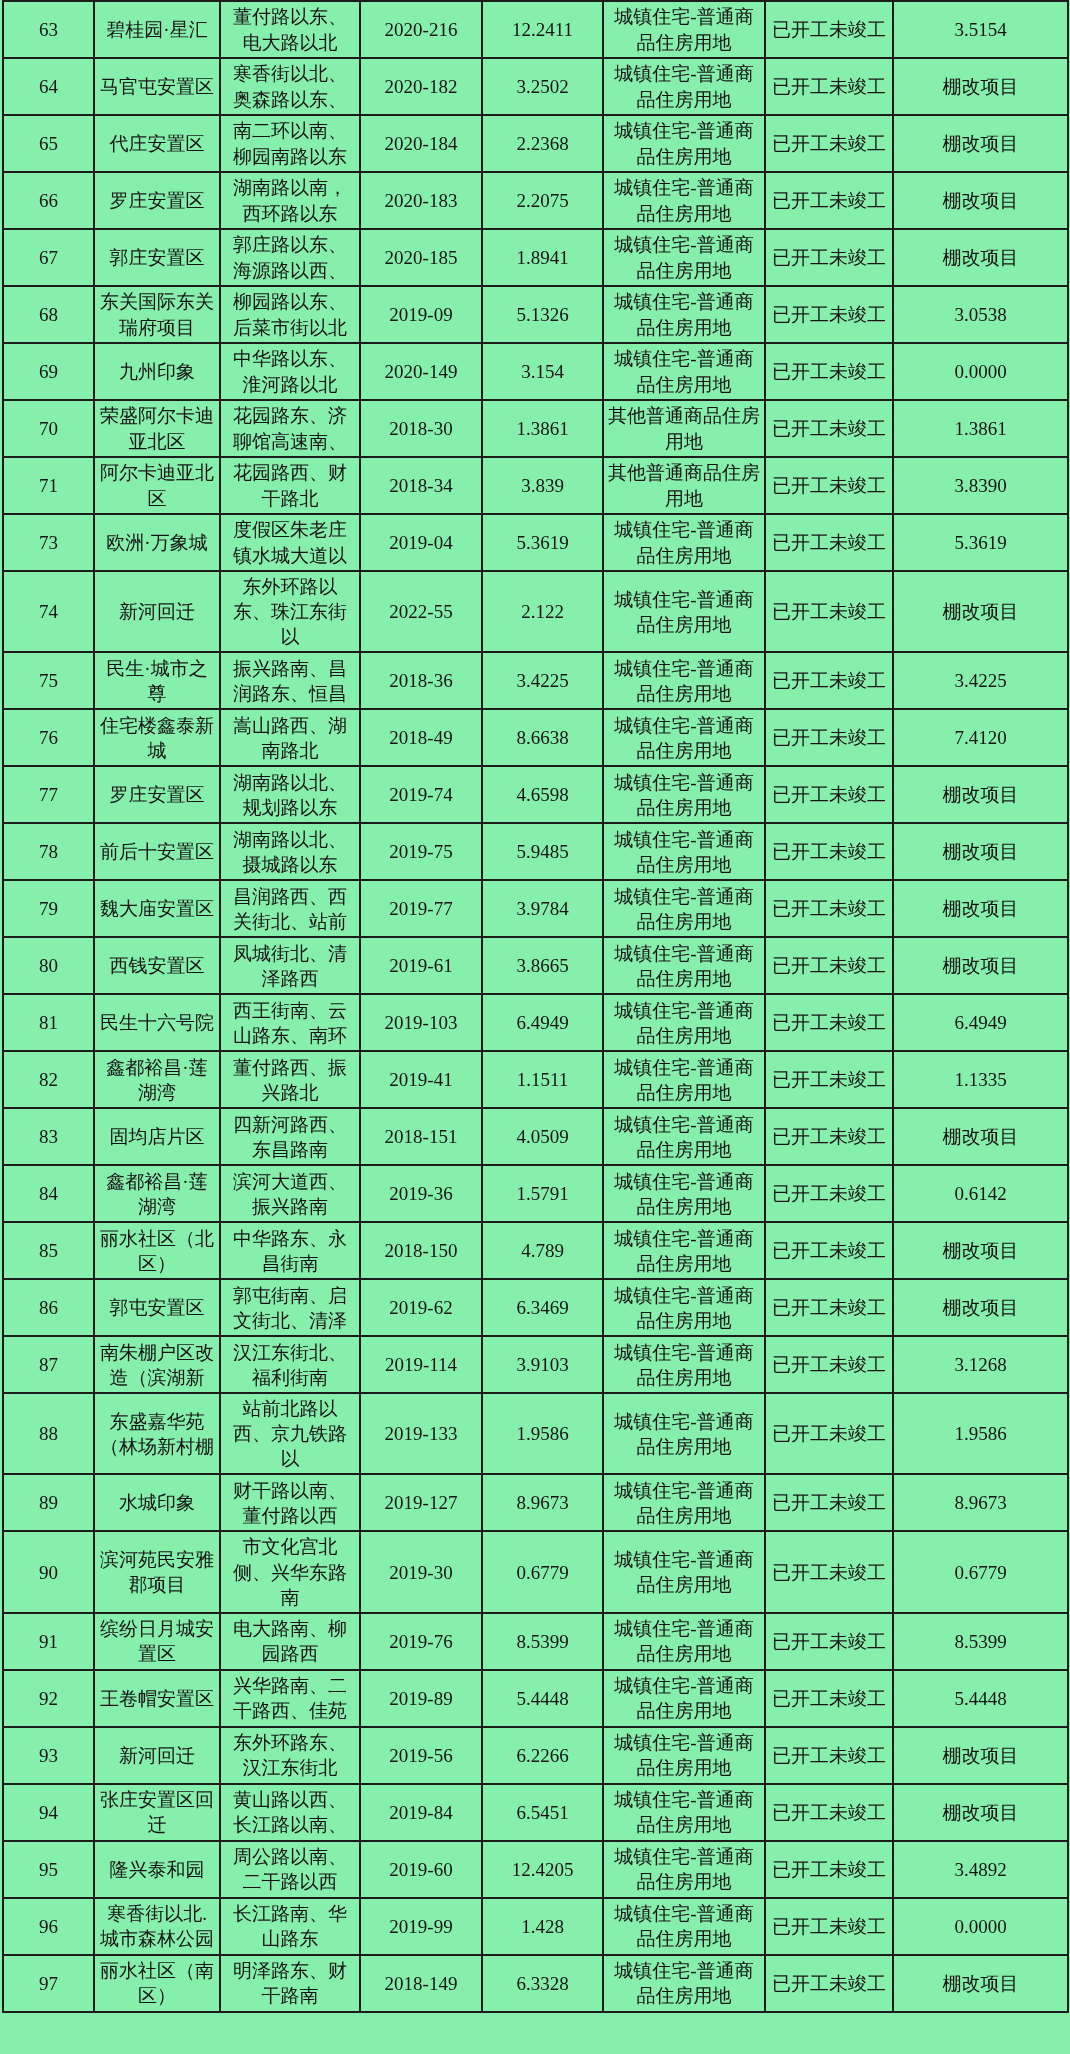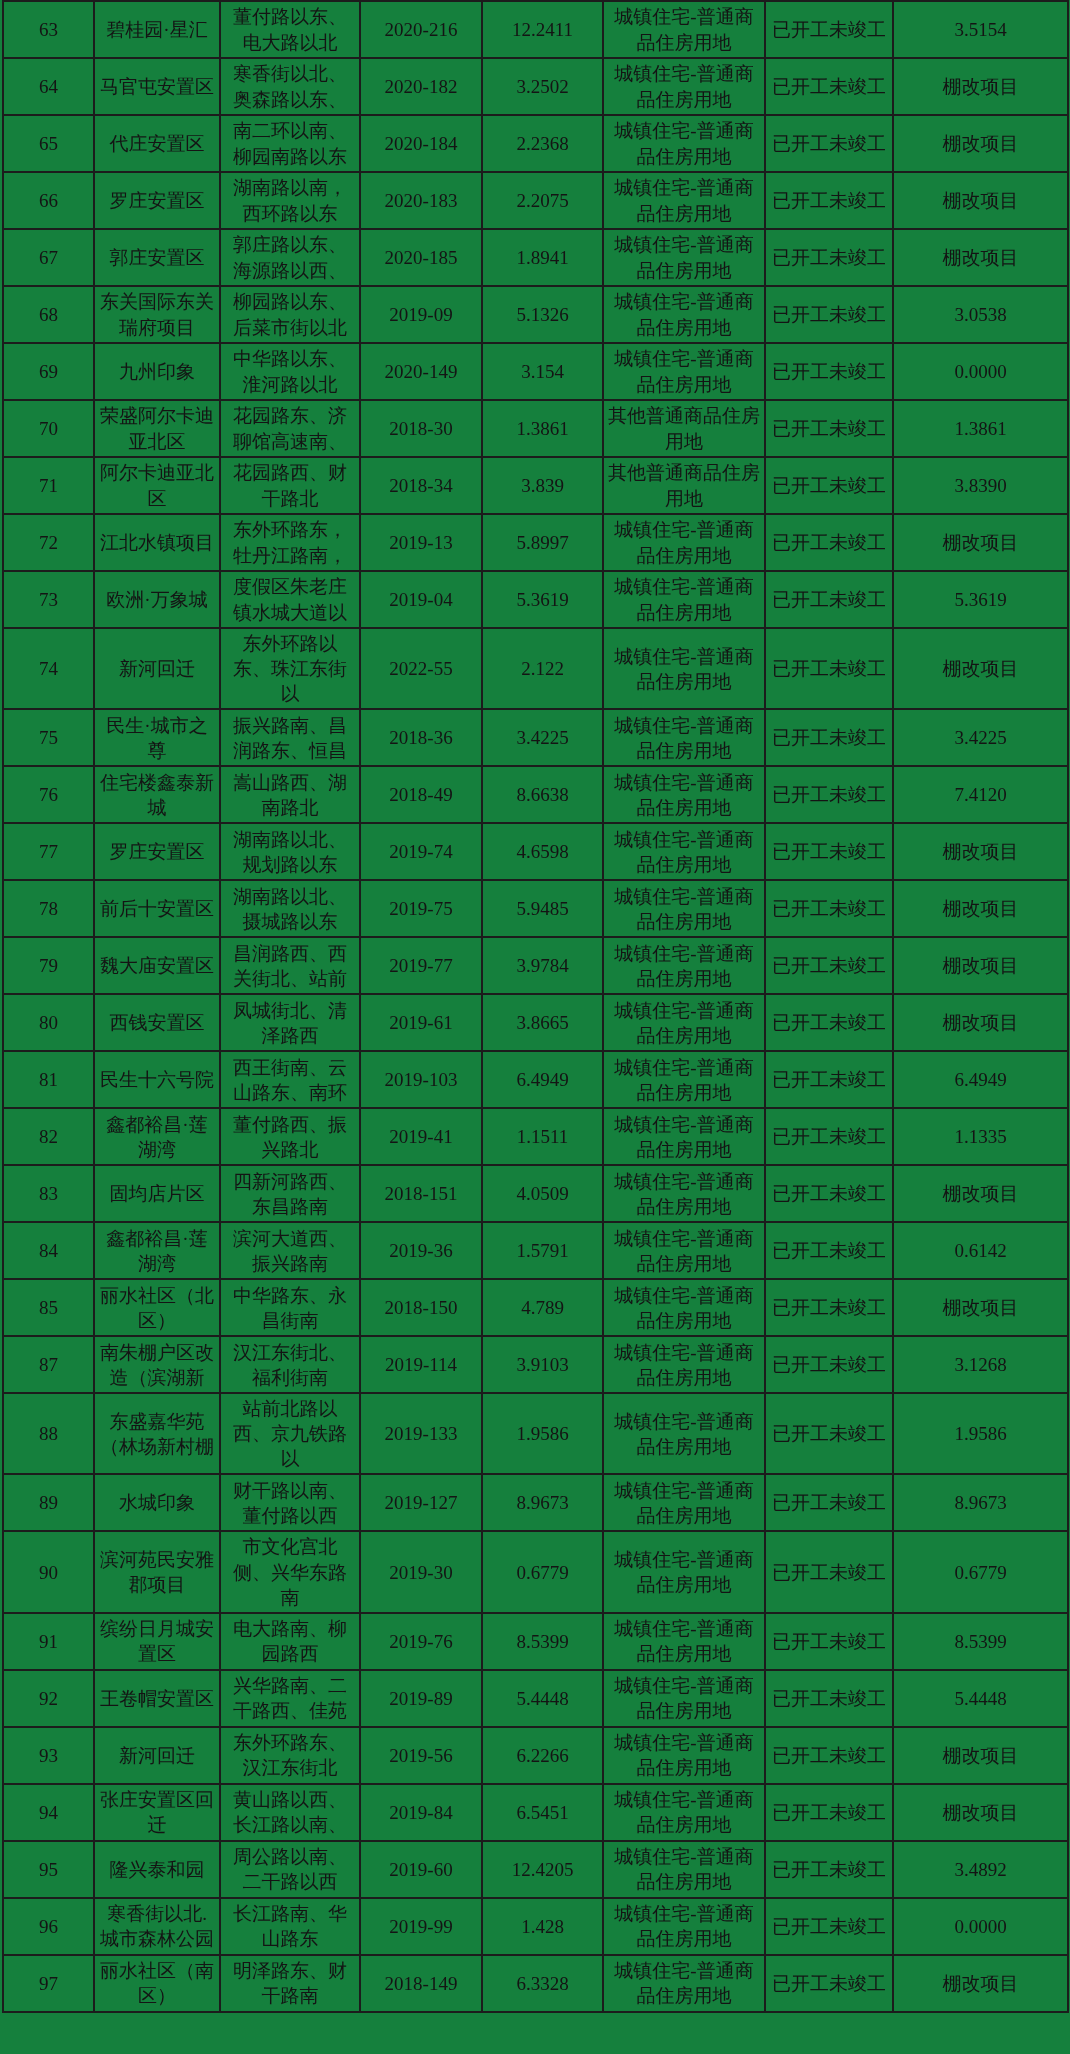--- a/index.html
+++ b/index.html
@@ -6,21 +6,21 @@
     margin: 0;
     padding: 0;
     background: #fdfdfc;
     font-family: "Liberation Serif", "DejaVu Serif", serif;
     color: #141414;
   }
   .page {
     width: 1070px;
     height: 2054px;
     overflow: hidden;
-    background: #15803d;
+    background: #86efac;
   }
   table.doc-table {
     border-collapse: collapse;
     table-layout: fixed;
     width: 1065px;
     margin: 0 0 0 2px;
   }
   table.doc-table td {
     border: 2px solid #1c1c1c;
     font-size: 19px;
@@ -139,30 +139,20 @@
           <td class="num-cell">71</td>
           <td>阿尔卡迪亚北区</td>
           <td>花园路西、财干路北</td>
           <td class="num-cell">2018-34</td>
           <td class="num-cell">3.839</td>
           <td>其他普通商品住房用地</td>
           <td>已开工未竣工</td>
           <td class="num-cell">3.8390</td>
         </tr>
         <tr class="body-row">
-          <td class="num-cell">72</td>
-          <td>江北水镇项目</td>
-          <td>东外环路东，牡丹江路南，</td>
-          <td class="num-cell">2019-13</td>
-          <td class="num-cell">5.8997</td>
-          <td>城镇住宅-普通商品住房用地</td>
-          <td>已开工未竣工</td>
-          <td>棚改项目</td>
-        </tr>
-        <tr class="body-row">
           <td class="num-cell">73</td>
           <td>欧洲·万象城</td>
           <td>度假区朱老庄镇水城大道以</td>
           <td class="num-cell">2019-04</td>
           <td class="num-cell">5.3619</td>
           <td>城镇住宅-普通商品住房用地</td>
           <td>已开工未竣工</td>
           <td class="num-cell">5.3619</td>
         </tr>
         <tr class="body-row">
@@ -274,20 +264,30 @@
           <td>城镇住宅-普通商品住房用地</td>
           <td>已开工未竣工</td>
           <td class="num-cell">0.6142</td>
         </tr>
         <tr class="body-row">
           <td class="num-cell">85</td>
           <td>丽水社区（北区）</td>
           <td>中华路东、永昌街南</td>
           <td class="num-cell">2018-150</td>
           <td class="num-cell">4.789</td>
+          <td>城镇住宅-普通商品住房用地</td>
+          <td>已开工未竣工</td>
+          <td>棚改项目</td>
+        </tr>
+        <tr class="body-row">
+          <td class="num-cell">86</td>
+          <td>郭屯安置区</td>
+          <td>郭屯街南、启文街北、清泽</td>
+          <td class="num-cell">2019-62</td>
+          <td class="num-cell">6.3469</td>
           <td>城镇住宅-普通商品住房用地</td>
           <td>已开工未竣工</td>
           <td>棚改项目</td>
         </tr>
         <tr class="body-row">
           <td class="num-cell">87</td>
           <td>南朱棚户区改造（滨湖新</td>
           <td>汉江东街北、福利街南</td>
           <td class="num-cell">2019-114</td>
           <td class="num-cell">3.9103</td>

